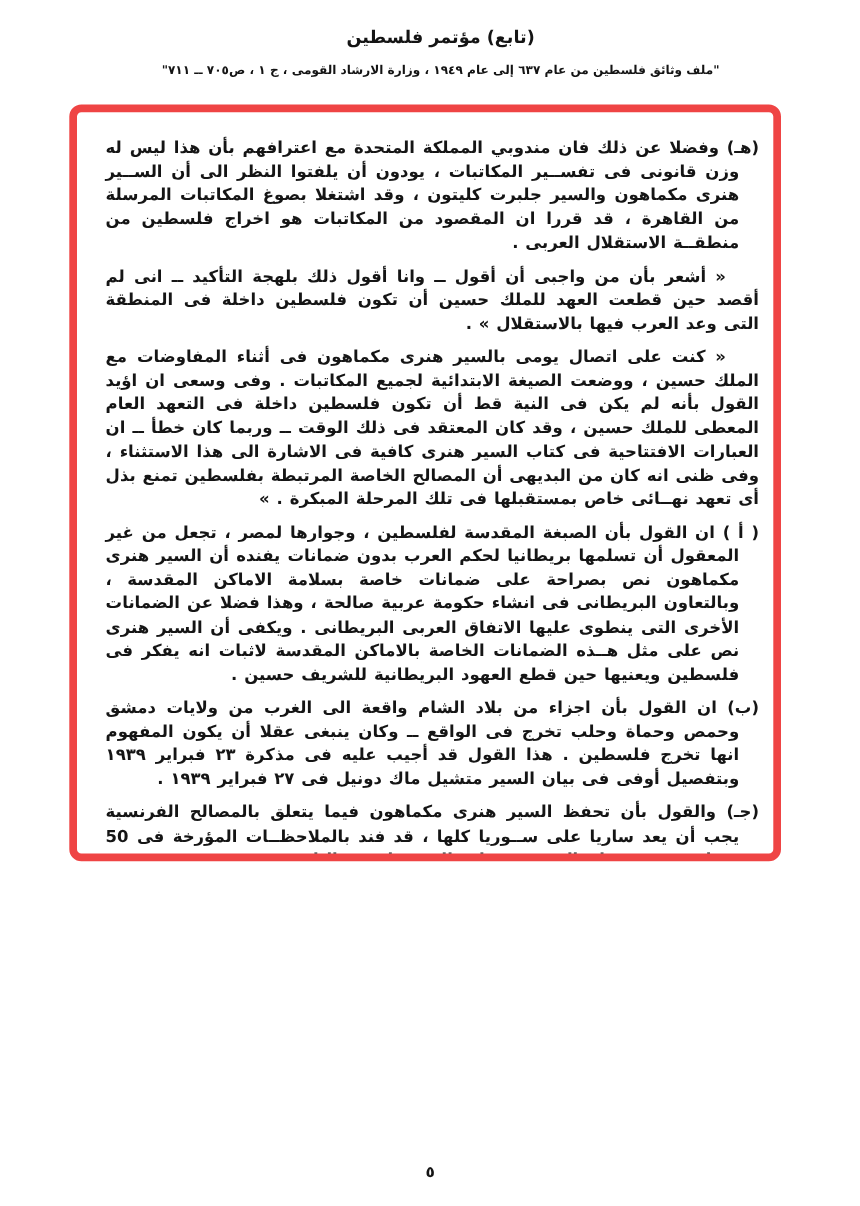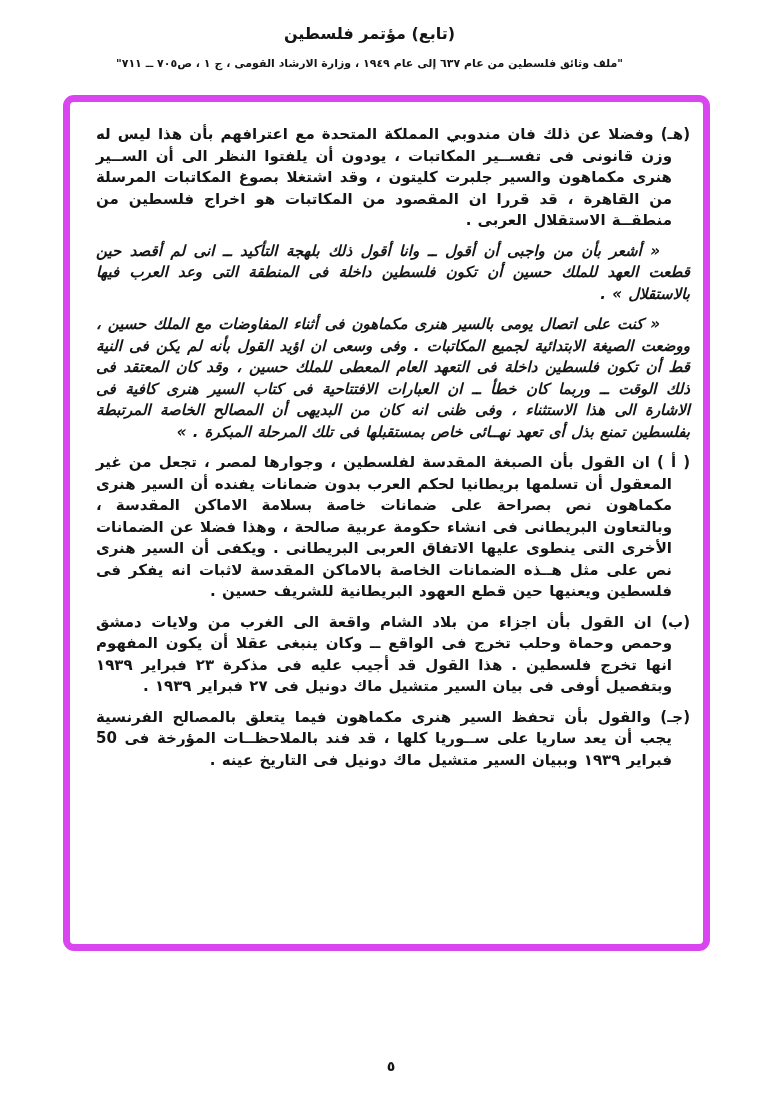--- a/index.html
+++ b/index.html
@@ -14,40 +14,41 @@
     font-family: "DejaVu Sans", sans-serif;
     color: #141414;
     overflow: hidden;
   }
   .hdr {
     position: absolute;
     left: 0;
     width: 739px;
     text-align: center;
     direction: rtl;
+    padding-left: 31px;
   }
   .hdr-title {
     top: 24px;
     font-size: 16px;
     font-weight: 700;
     letter-spacing: 0.5px;
   }
   .hdr-source {
     top: 57px;
     font-size: 11px;
     font-weight: 700;
   }
   .doc-frame {
     position: absolute;
     left: 63px;
     top: 95px;
     width: 647px;
-    height: 856px;
+    height: 688px;
     box-sizing: border-box;
-    border: 7px solid #d946ef;
+    border: 7px solid #ef4444;
     border-radius: 11px;
     background: #ffffff;
     padding: 22px 13px 8px 26px;
     direction: rtl;
     overflow: hidden;
   }
   .doc-frame p {
     margin: 0 0 9px 0;
     font-size: 15px;
     line-height: 21.5px;
@@ -65,21 +66,20 @@
     margin-top: 12px;
   }
   
   .p-say {
     text-indent: 22px;
     margin-bottom: 5px;
   }
   
   .p-quote {
     text-indent: 30px;
-    font-style: italic;
   }
   
   .p-lead {
     text-indent: 22px;
     margin-top: 12px;
   }
   .page-number {
     position: absolute;
     left: 0;
     top: 1058px;

